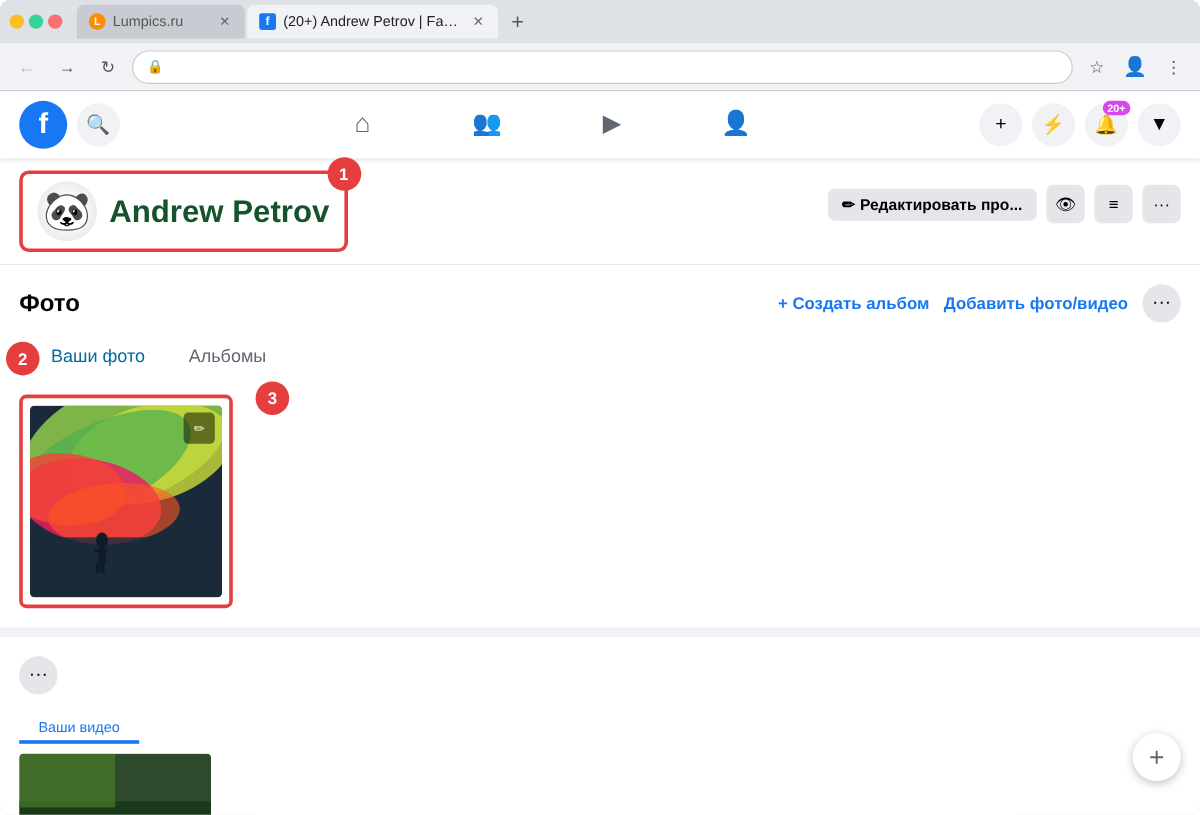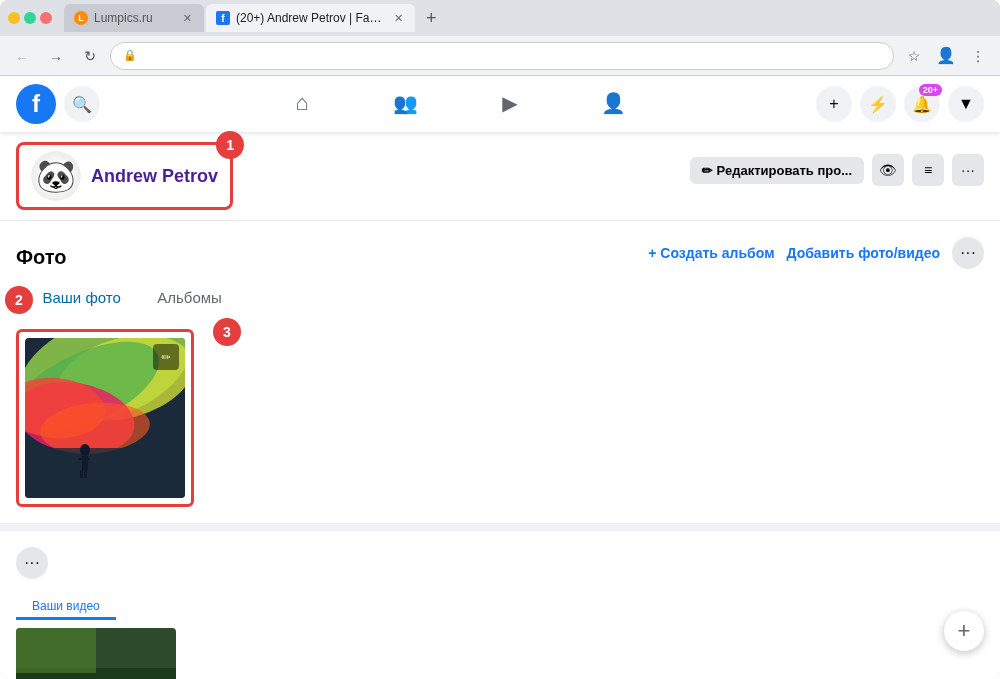--- a/index.html
+++ b/index.html
@@ -37,35 +37,35 @@
     .fb-toolbar { height: 56px; background: #fff; display: flex; align-items: center; padding: 0 16px; gap: 0; box-shadow: 0 2px 4px rgba(0,0,0,0.1); position: relative; z-index: 10; }
     .fb-logo { width: 40px; height: 40px; background: #1877f2; border-radius: 50%; display: flex; align-items: center; justify-content: center; color: #fff; font-weight: 900; font-size: 24px; cursor: pointer; flex-shrink: 0; }
     .fb-search-btn { width: 36px; height: 36px; background: #f0f2f5; border-radius: 50%; display: flex; align-items: center; justify-content: center; cursor: pointer; margin-left: 8px; }
     .fb-nav-center { flex: 1; display: flex; align-items: center; justify-content: center; gap: 4px; }
     .fb-nav-item { width: 100px; height: 48px; display: flex; align-items: center; justify-content: center; cursor: pointer; border-bottom: 3px solid transparent; color: #606770; font-size: 22px; }
     .fb-nav-right { display: flex; align-items: center; gap: 8px; }
     .fb-action-btn { width: 36px; height: 36px; background: #f0f2f5; border-radius: 50%; display: flex; align-items: center; justify-content: center; cursor: pointer; font-size: 16px; color: #050505; position: relative; }
     .notif-badge { position: absolute; top: -2px; right: -2px; background: #d946ef; color: #fff; font-size: 9px; border-radius: 10px; padding: 1px 4px; font-weight: bold; }
     .profile-avatar { width: 50px; height: 50px; border-radius: 50%; overflow: hidden; display: flex; align-items: center; justify-content: center; }
     .avatar-img { width: 50px; height: 50px; background: radial-gradient(circle, #fff 30%, #ddd 100%); border-radius: 50%; display: flex; align-items: center; justify-content: center; font-size: 28px; }
-    .profile-name { font-size: 18px; font-weight: 700; color: #4c1d95; }
+    .profile-name { font-size: 26px; font-weight: 700; color: #14532d; }
     .profile-actions { display: flex; align-items: center; gap: 8px; padding-bottom: 12px; }
     .btn-edit { background: #e4e6e9; border: none; border-radius: 6px; padding: 6px 12px; font-size: 13px; font-weight: 600; cursor: pointer; display: flex; align-items: center; gap: 4px; }
     .btn-icon { width: 32px; height: 32px; background: #e4e6e9; border: none; border-radius: 6px; cursor: pointer; display: flex; align-items: center; justify-content: center; font-size: 14px; }
 
     
     .annotation-box { border: 3px solid #e53e3e; border-radius: 6px; position: relative; }
     .annotation-badge { position: absolute; width: 28px; height: 28px; background: #e53e3e; border-radius: 50%; display: flex; align-items: center; justify-content: center; color: #fff; font-weight: 700; font-size: 14px; z-index: 20; }
 
     
     .main-content { background: #f0f2f5; flex: 1; overflow-y: auto; padding: 0; }
 
     
     .section-card { background: #fff; margin: 0 0 8px 0; padding: 16px; }
-    .section-header { display: flex; align-items: flex-end; margin-bottom: 12px; }
+    .section-header { display: flex; align-items: center; margin-bottom: 12px; }
     .section-title { font-size: 20px; font-weight: 700; color: #050505; flex: 1; }
     .section-actions { display: flex; align-items: center; gap: 12px; }
     .section-link { color: #1877f2; font-size: 14px; font-weight: 700; cursor: pointer; text-decoration: none; }
     .section-more-btn { width: 32px; height: 32px; background: #e4e6e9; border: none; border-radius: 50%; cursor: pointer; display: flex; align-items: center; justify-content: center; font-size: 16px; }
     .photo-tab { padding: 8px 16px; font-size: 15px; cursor: pointer; border-bottom: 3px solid transparent; color: #606770; font-weight: 500; }
     .photo-tab.active { color: #1877f2; border-bottom: 3px solid #1877f2; }
     .photo-edit-btn { position: absolute; top: 6px; right: 6px; width: 26px; height: 26px; background: rgba(0,0,0,0.6); border-radius: 4px; display: flex; align-items: center; justify-content: center; color: #fff; font-size: 11px; opacity: 0.8; }
 
     
     .video-section { background: #fff; padding: 16px; }

